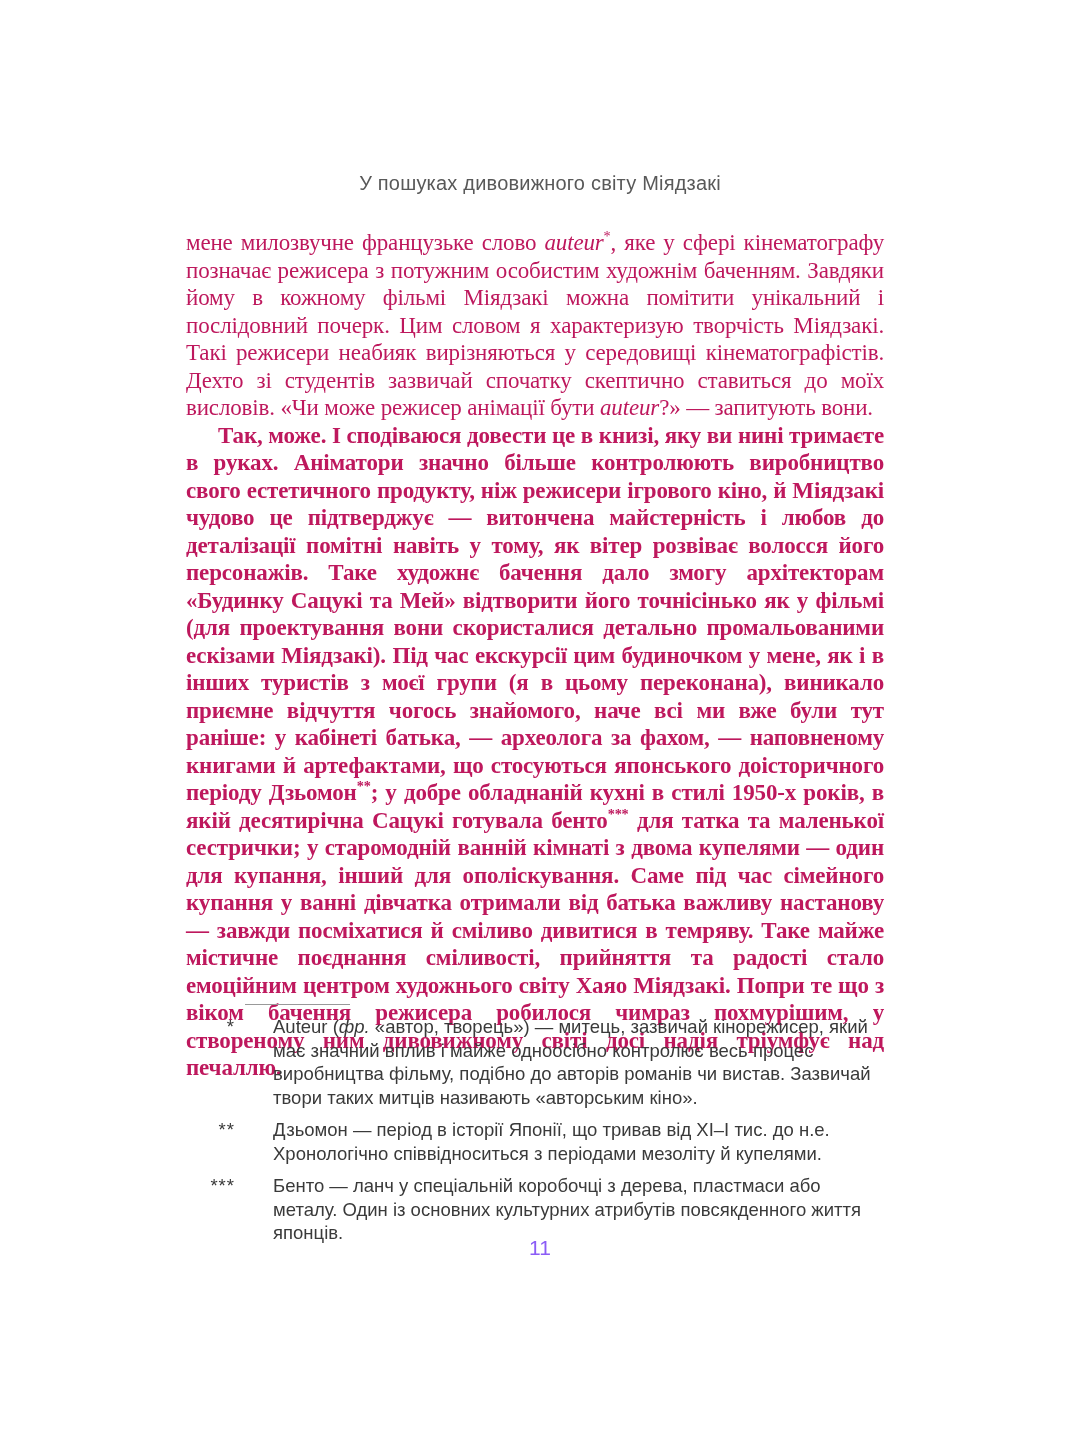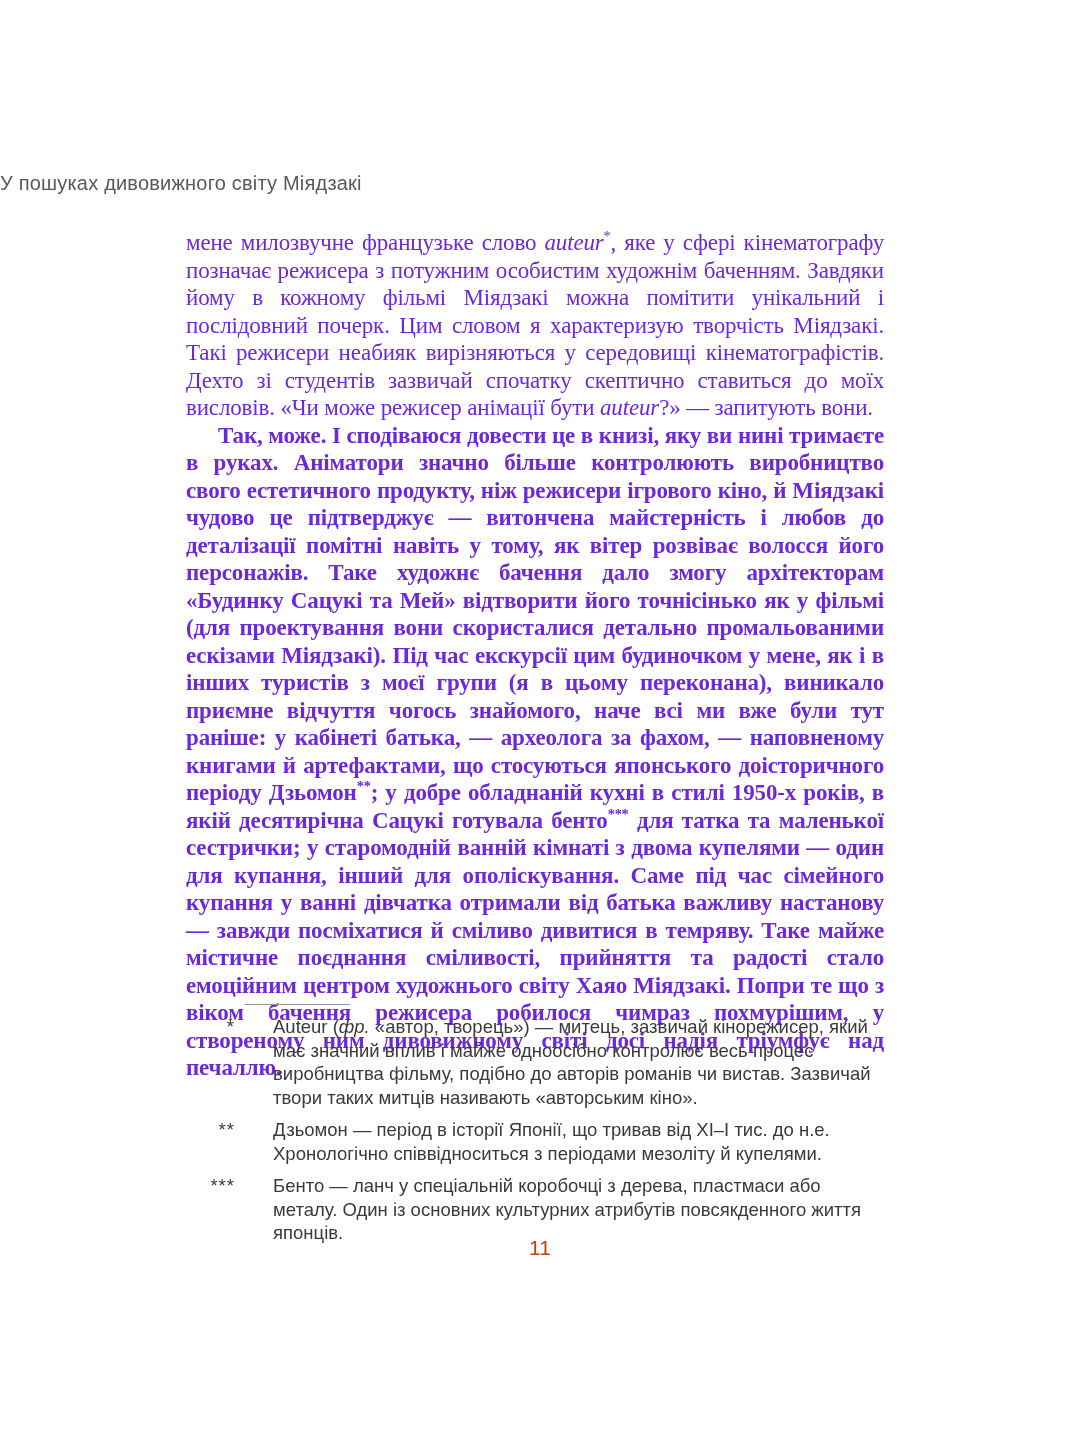--- a/index.html
+++ b/index.html
@@ -12,35 +12,35 @@
     width: 1080px;
     height: 1440px;
     background: #ffffff;
     overflow: hidden;
   }
   .running-header {
     position: absolute;
     top: 172px;
     left: 0;
     width: 1080px;
-    text-align: left;
+    text-align: center;
     font-family: "Liberation Sans", "DejaVu Sans", sans-serif;
     font-size: 20px;
     color: #595959;
     letter-spacing: 0.2px;
   }
   .body-text {
     position: absolute;
     top: 229px;
     left: 186px;
     width: 698px;
     font-family: "Liberation Serif", "DejaVu Serif", serif;
     font-size: 23px;
     line-height: 27.5px;
-    color: #6d28d9;
+    color: #be185d;
     text-align: justify;
     letter-spacing: -0.15px;
   }
   .body-text p {
     margin: 0;
     padding: 0;
   }
   .body-text p.indent {
     text-indent: 32px;
     font-weight: bold;
@@ -90,21 +90,21 @@
     font-style: italic;
   }
   .page-number {
     position: absolute;
     top: 1236px;
     left: 0;
     width: 1080px;
     text-align: center;
     font-family: "Liberation Sans", "DejaVu Sans", sans-serif;
     font-size: 21px;
-    color: #c2410c;
+    color: #8b5cf6;
   }
 </style>
 </head>
 <body>
 
 <div class="page">
 
   <div class="running-header">У пошуках дивовижного світу Міядзакі</div>
 
   <div class="body-text">

